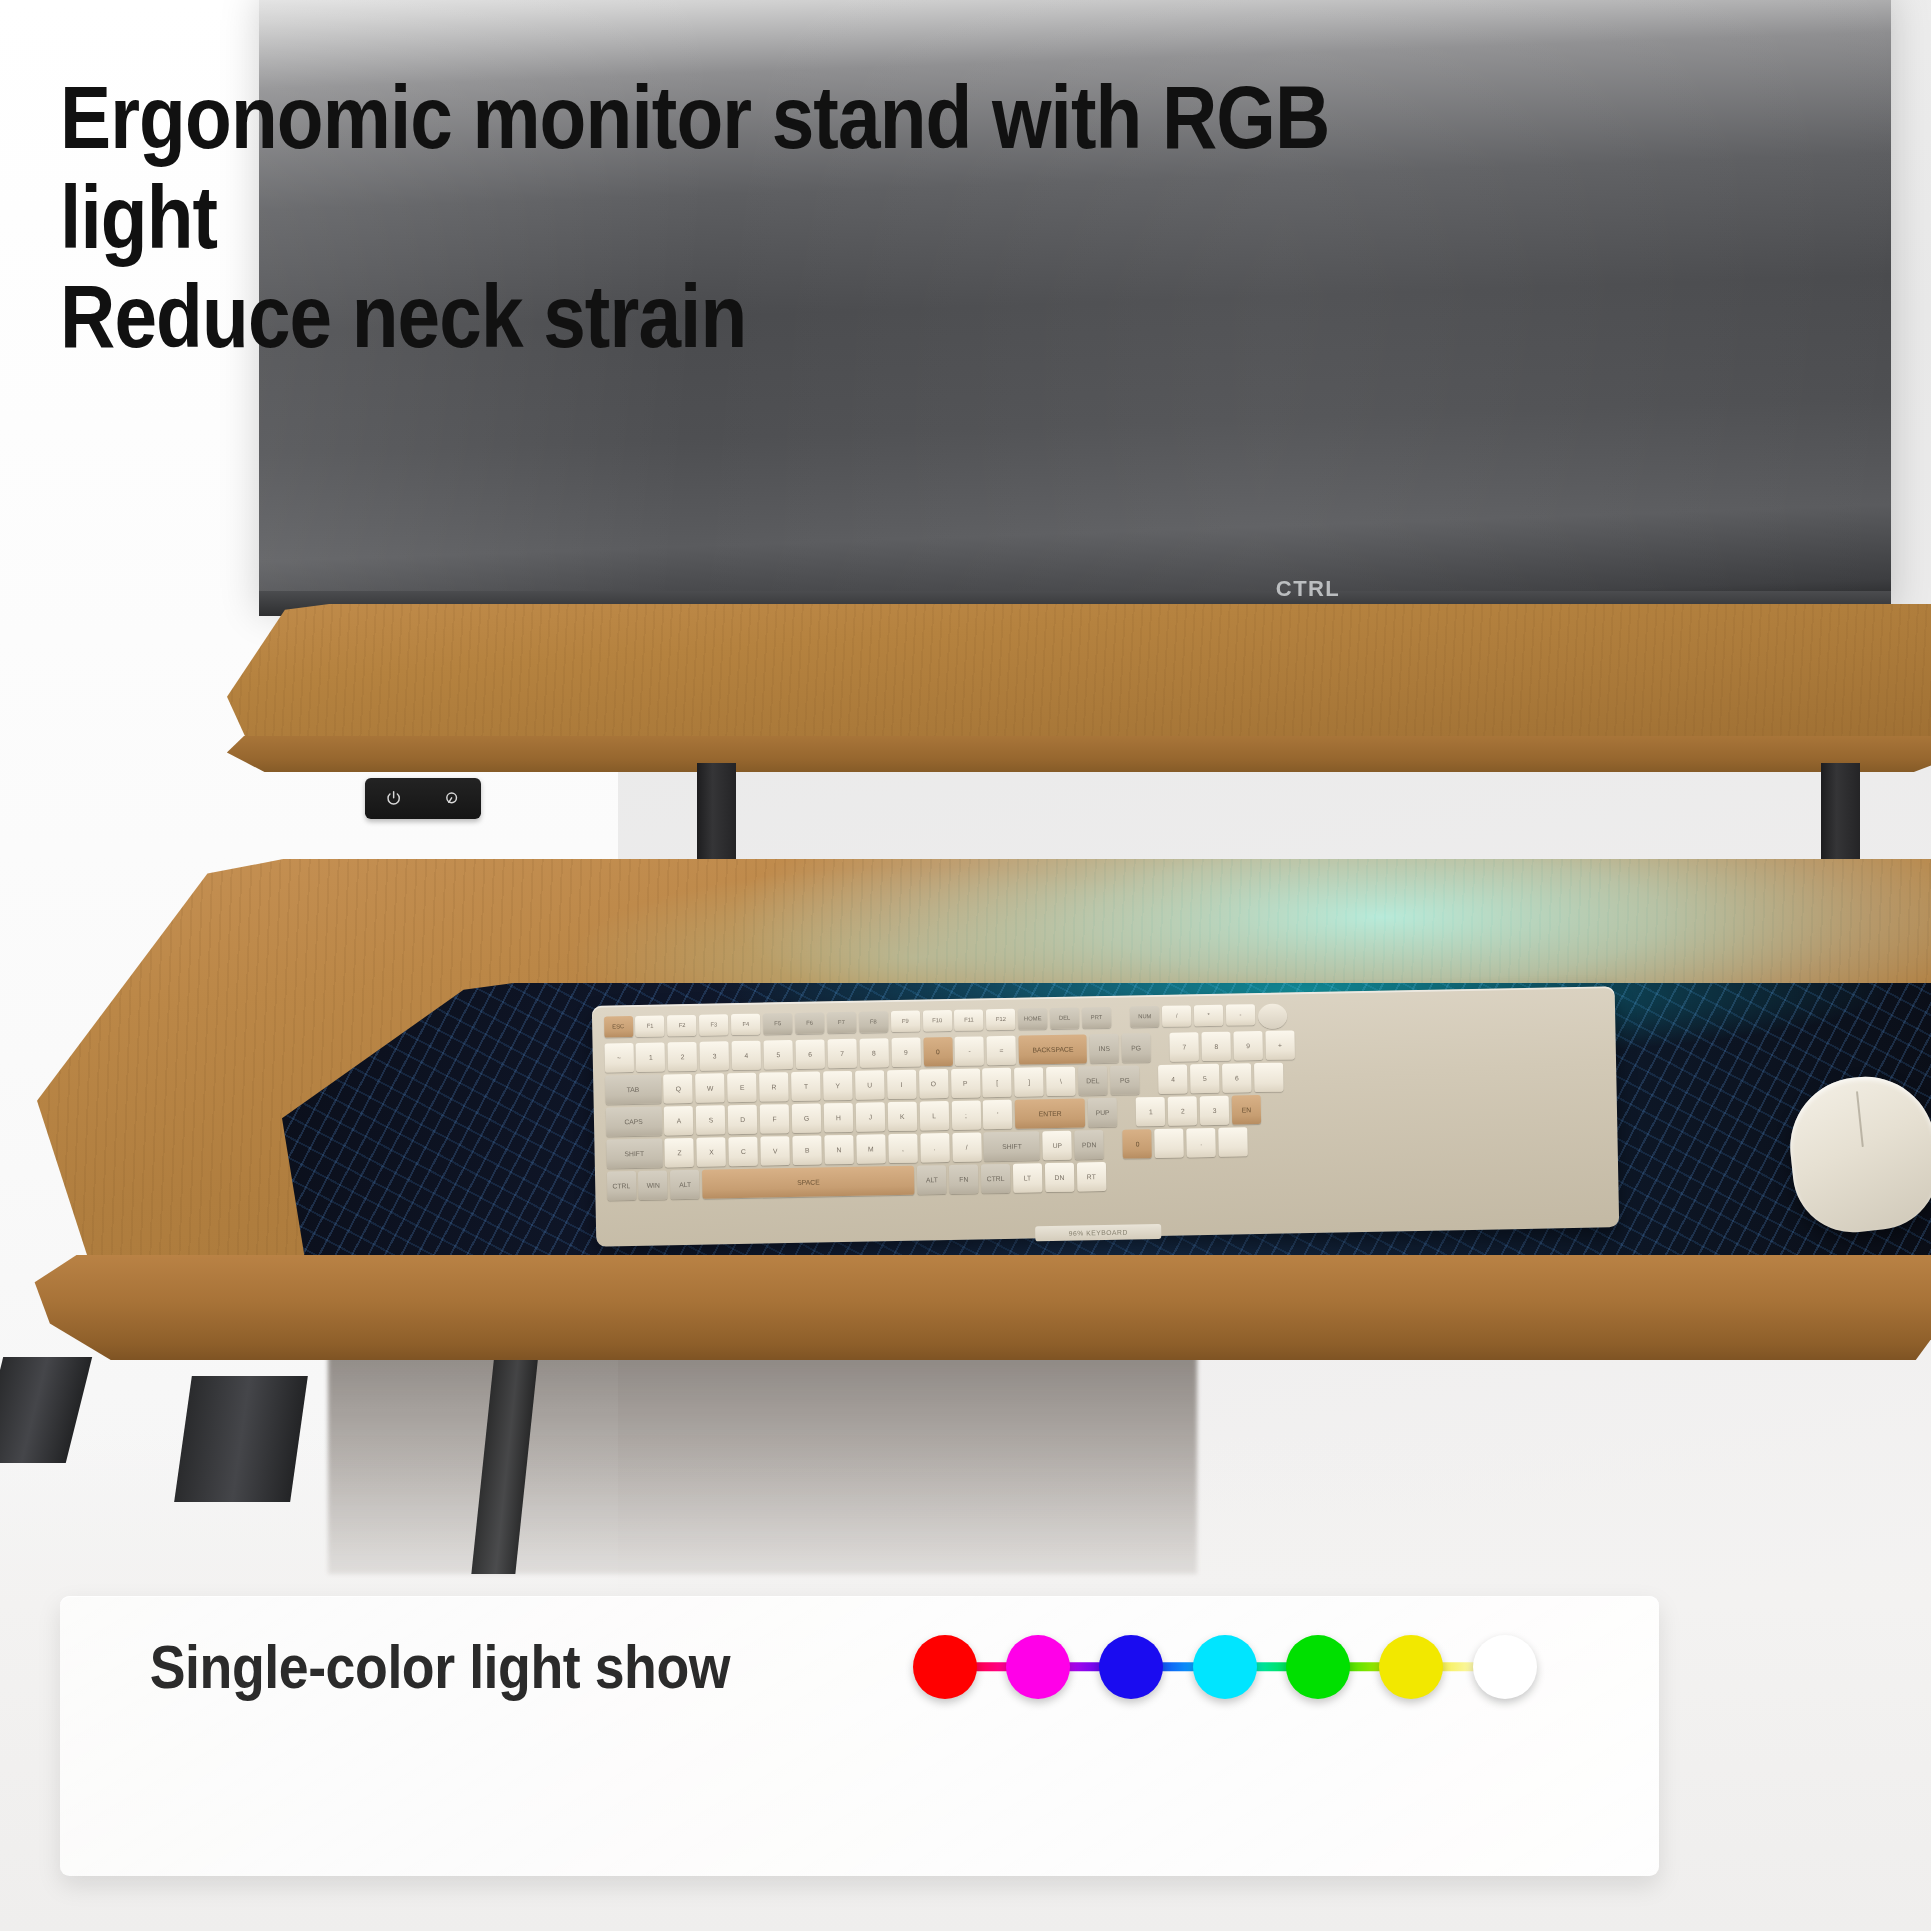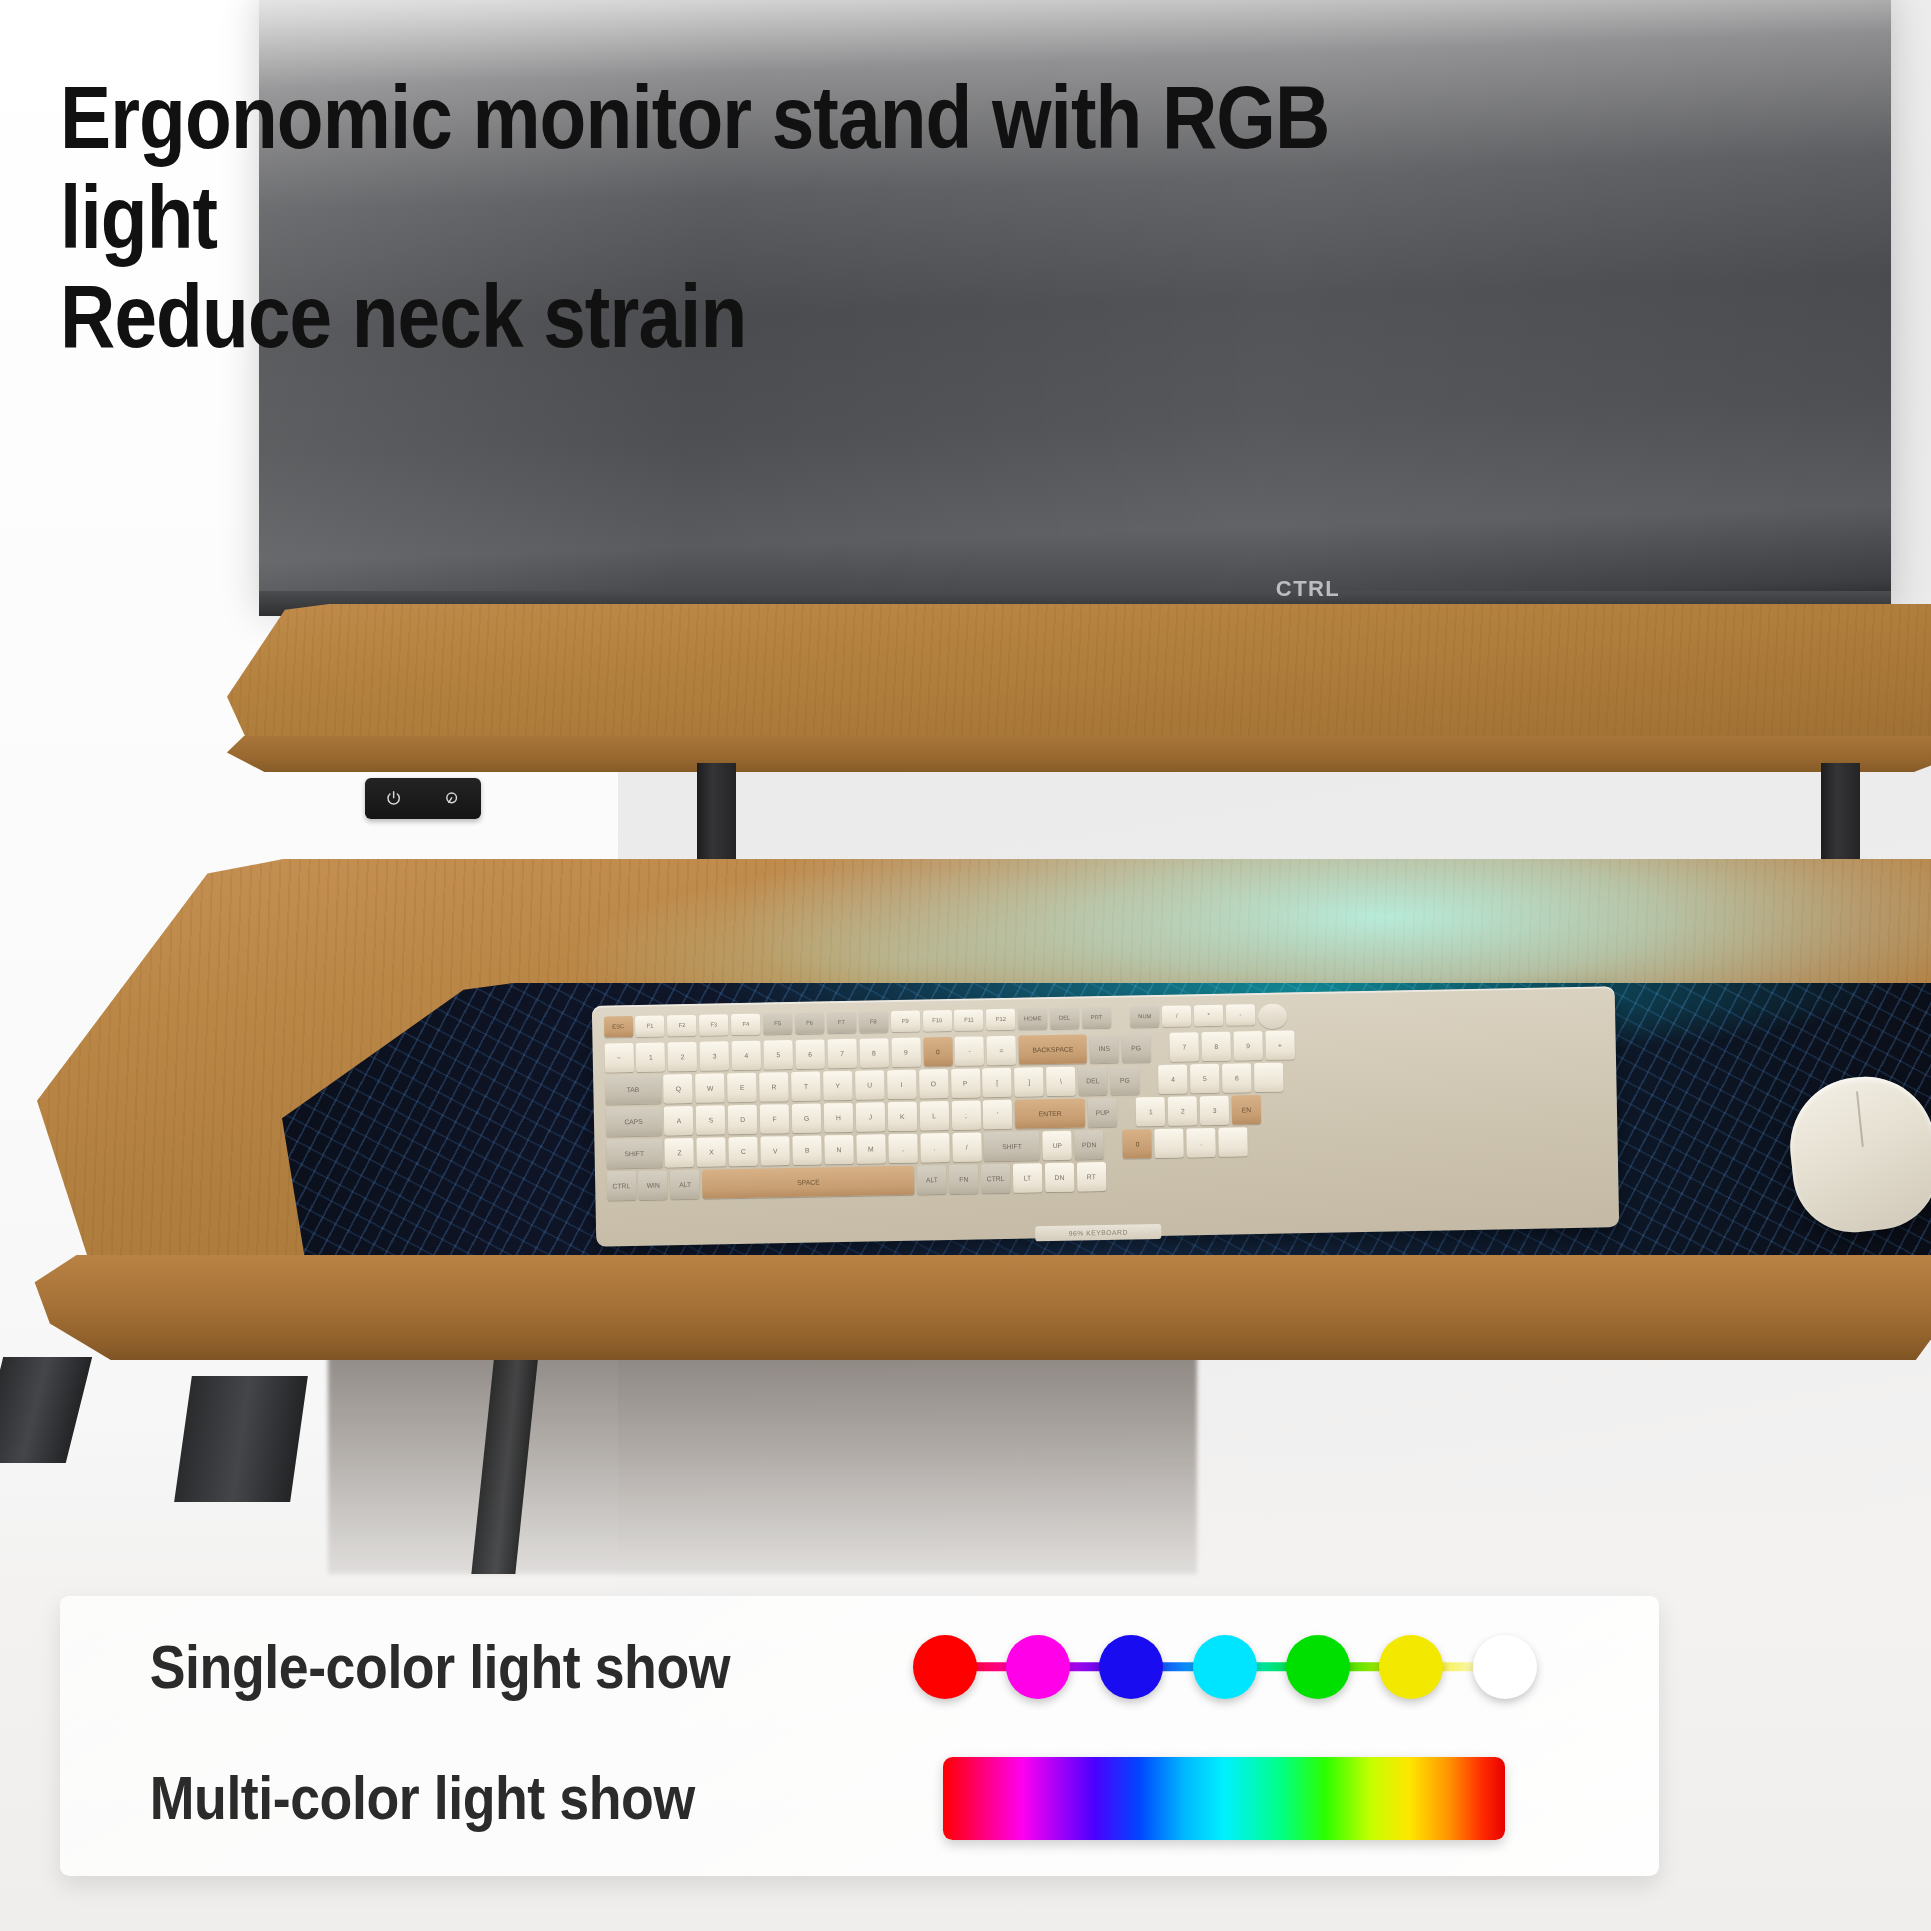--- a/index.html
+++ b/index.html
@@ -478,23 +478,17 @@
       <div class="dot" style="background: rgb(255, 0, 0); left: 35px;"></div>
           <div class="dot" style="background: rgb(255, 0, 232); left: 128px;"></div>
           <div class="dot" style="background: rgb(26, 12, 240); left: 221px;"></div>
           <div class="dot" style="background: rgb(0, 229, 255); left: 315px;"></div>
           <div class="dot" style="background: rgb(0, 224, 0); left: 408px;"></div>
           <div class="dot" style="background: rgb(242, 232, 0); left: 501px;"></div>
           <div class="dot" style="background: rgb(255, 255, 255); left: 595px;"></div>
         </div>
     </div>
 
-    <div class="info-row r2">
-      <div class="info-label">Multi-color light show</div>
-      <div class="rgb-bar">
-        <div class="rgb-bar-inner"></div>
-      </div>
-    </div>
 
   </div>
 
 </div>
 
 
 </body></html>

